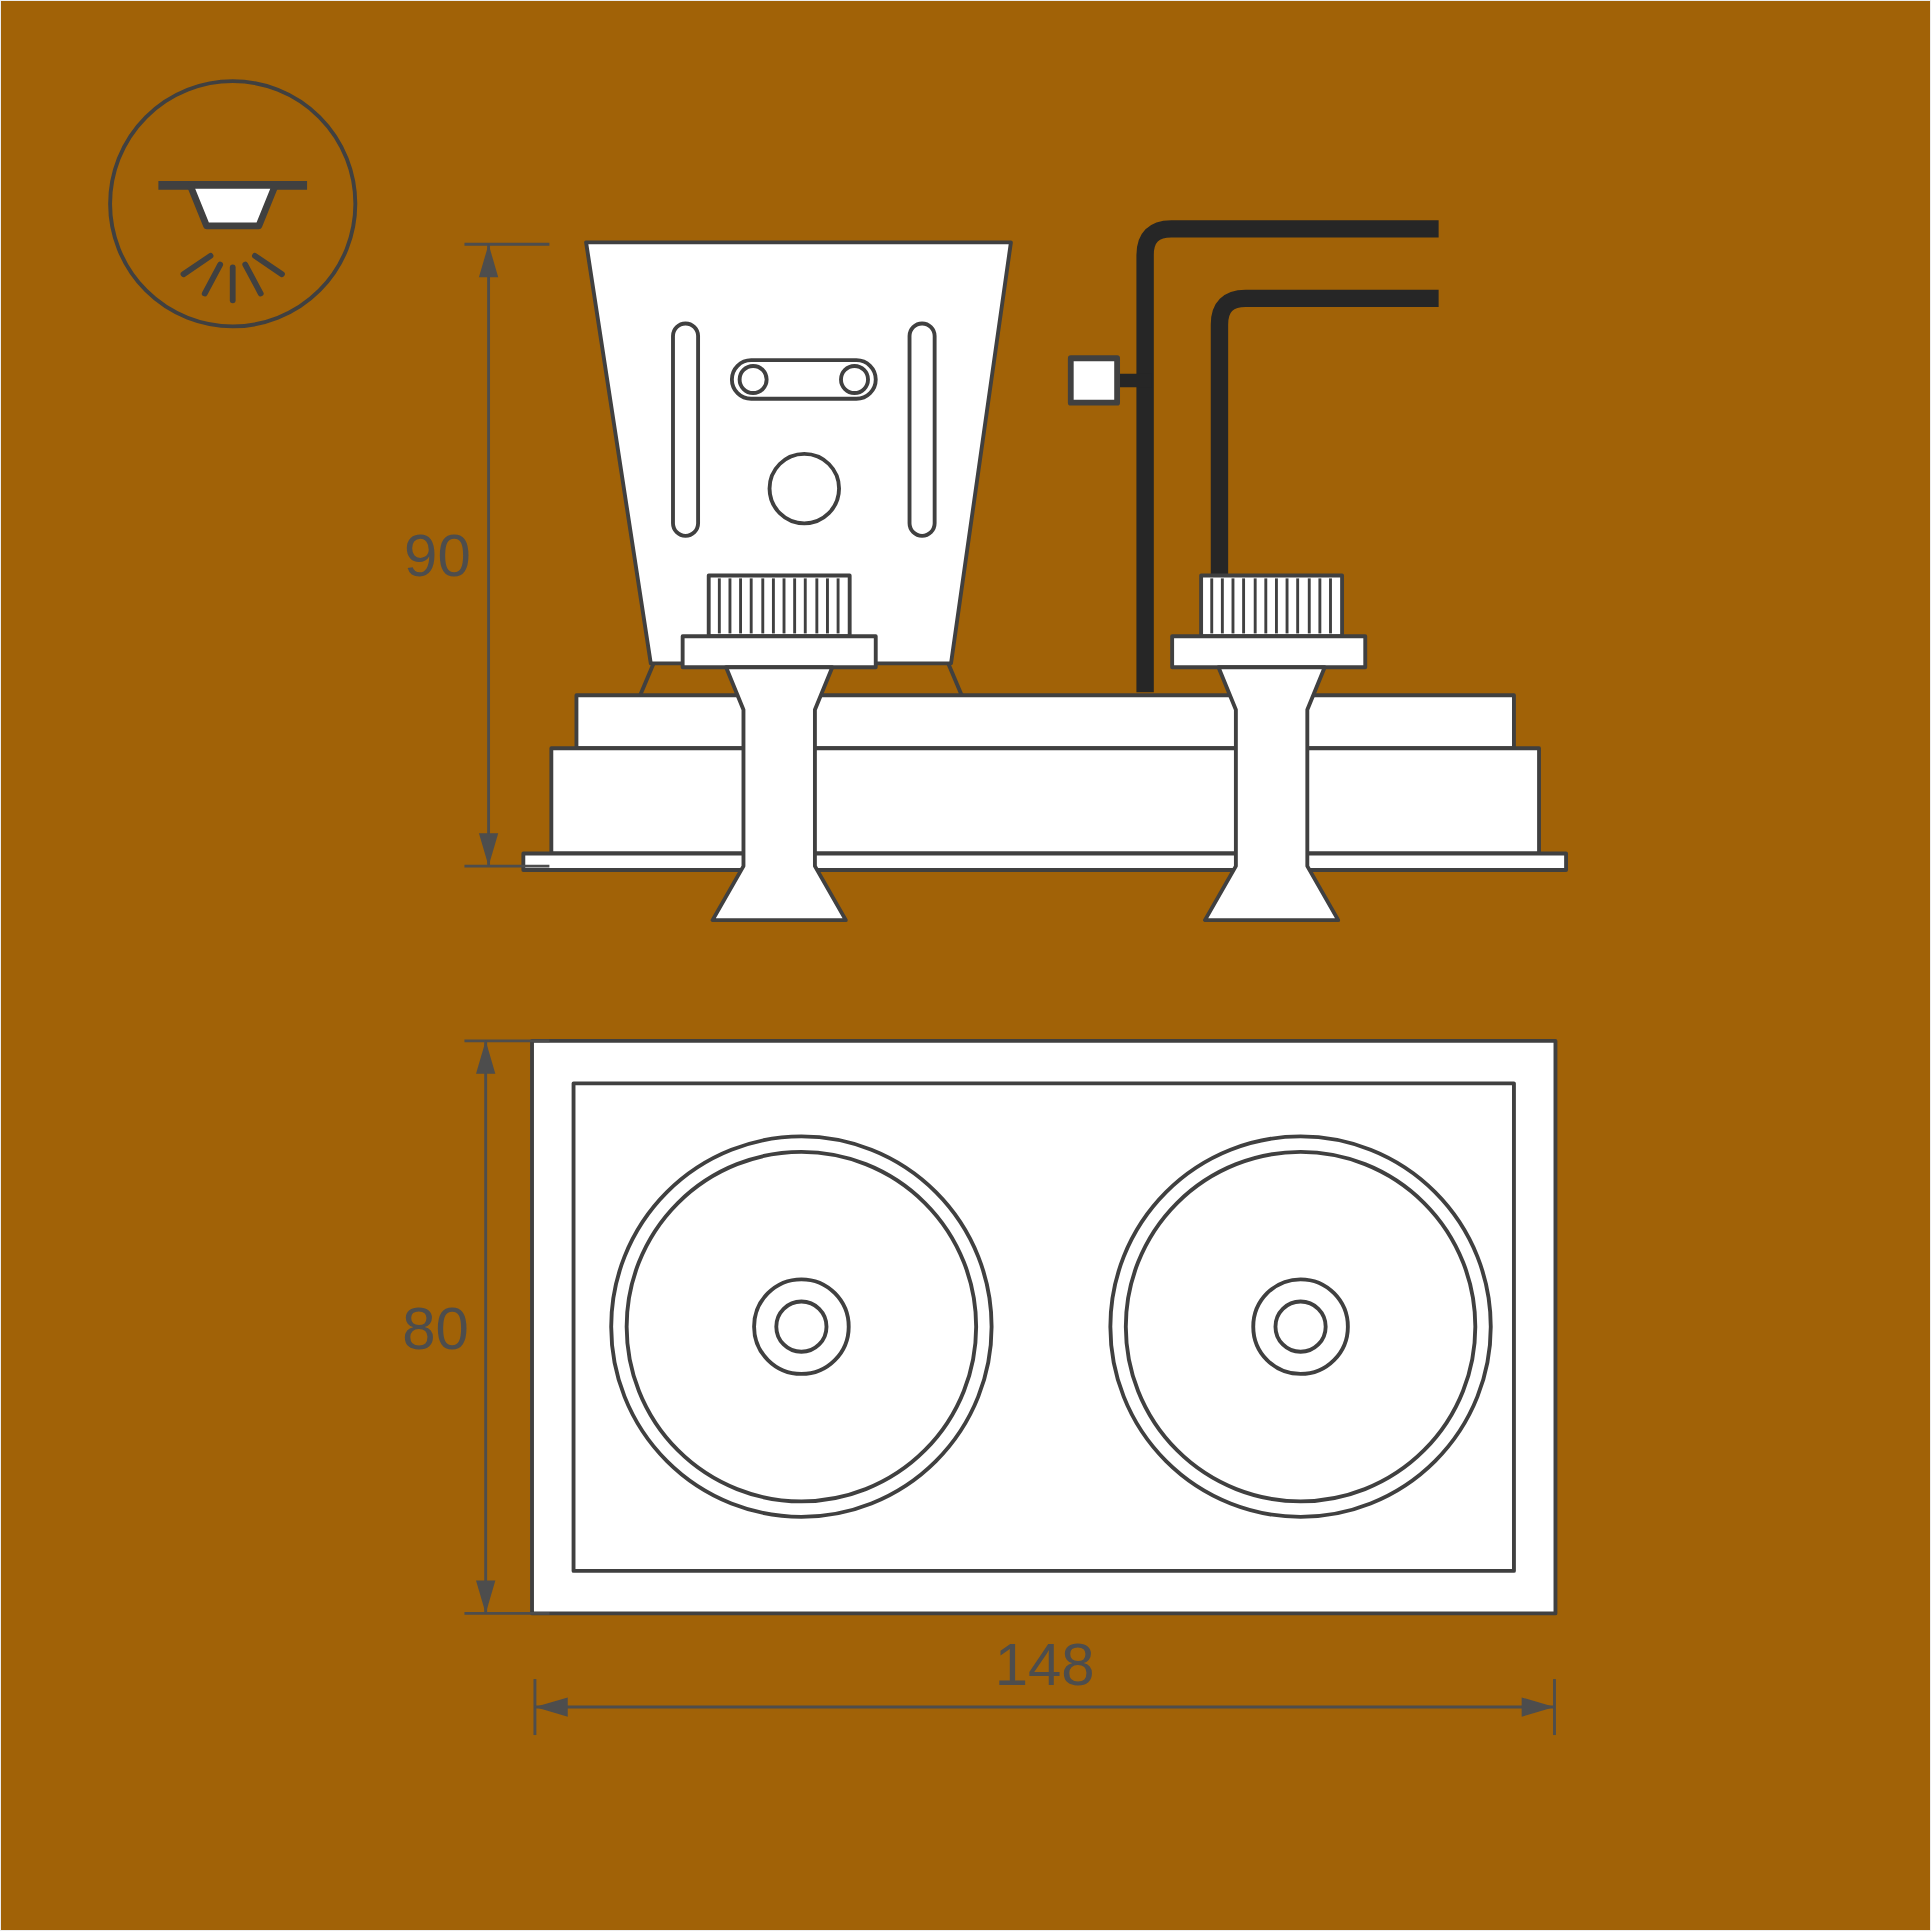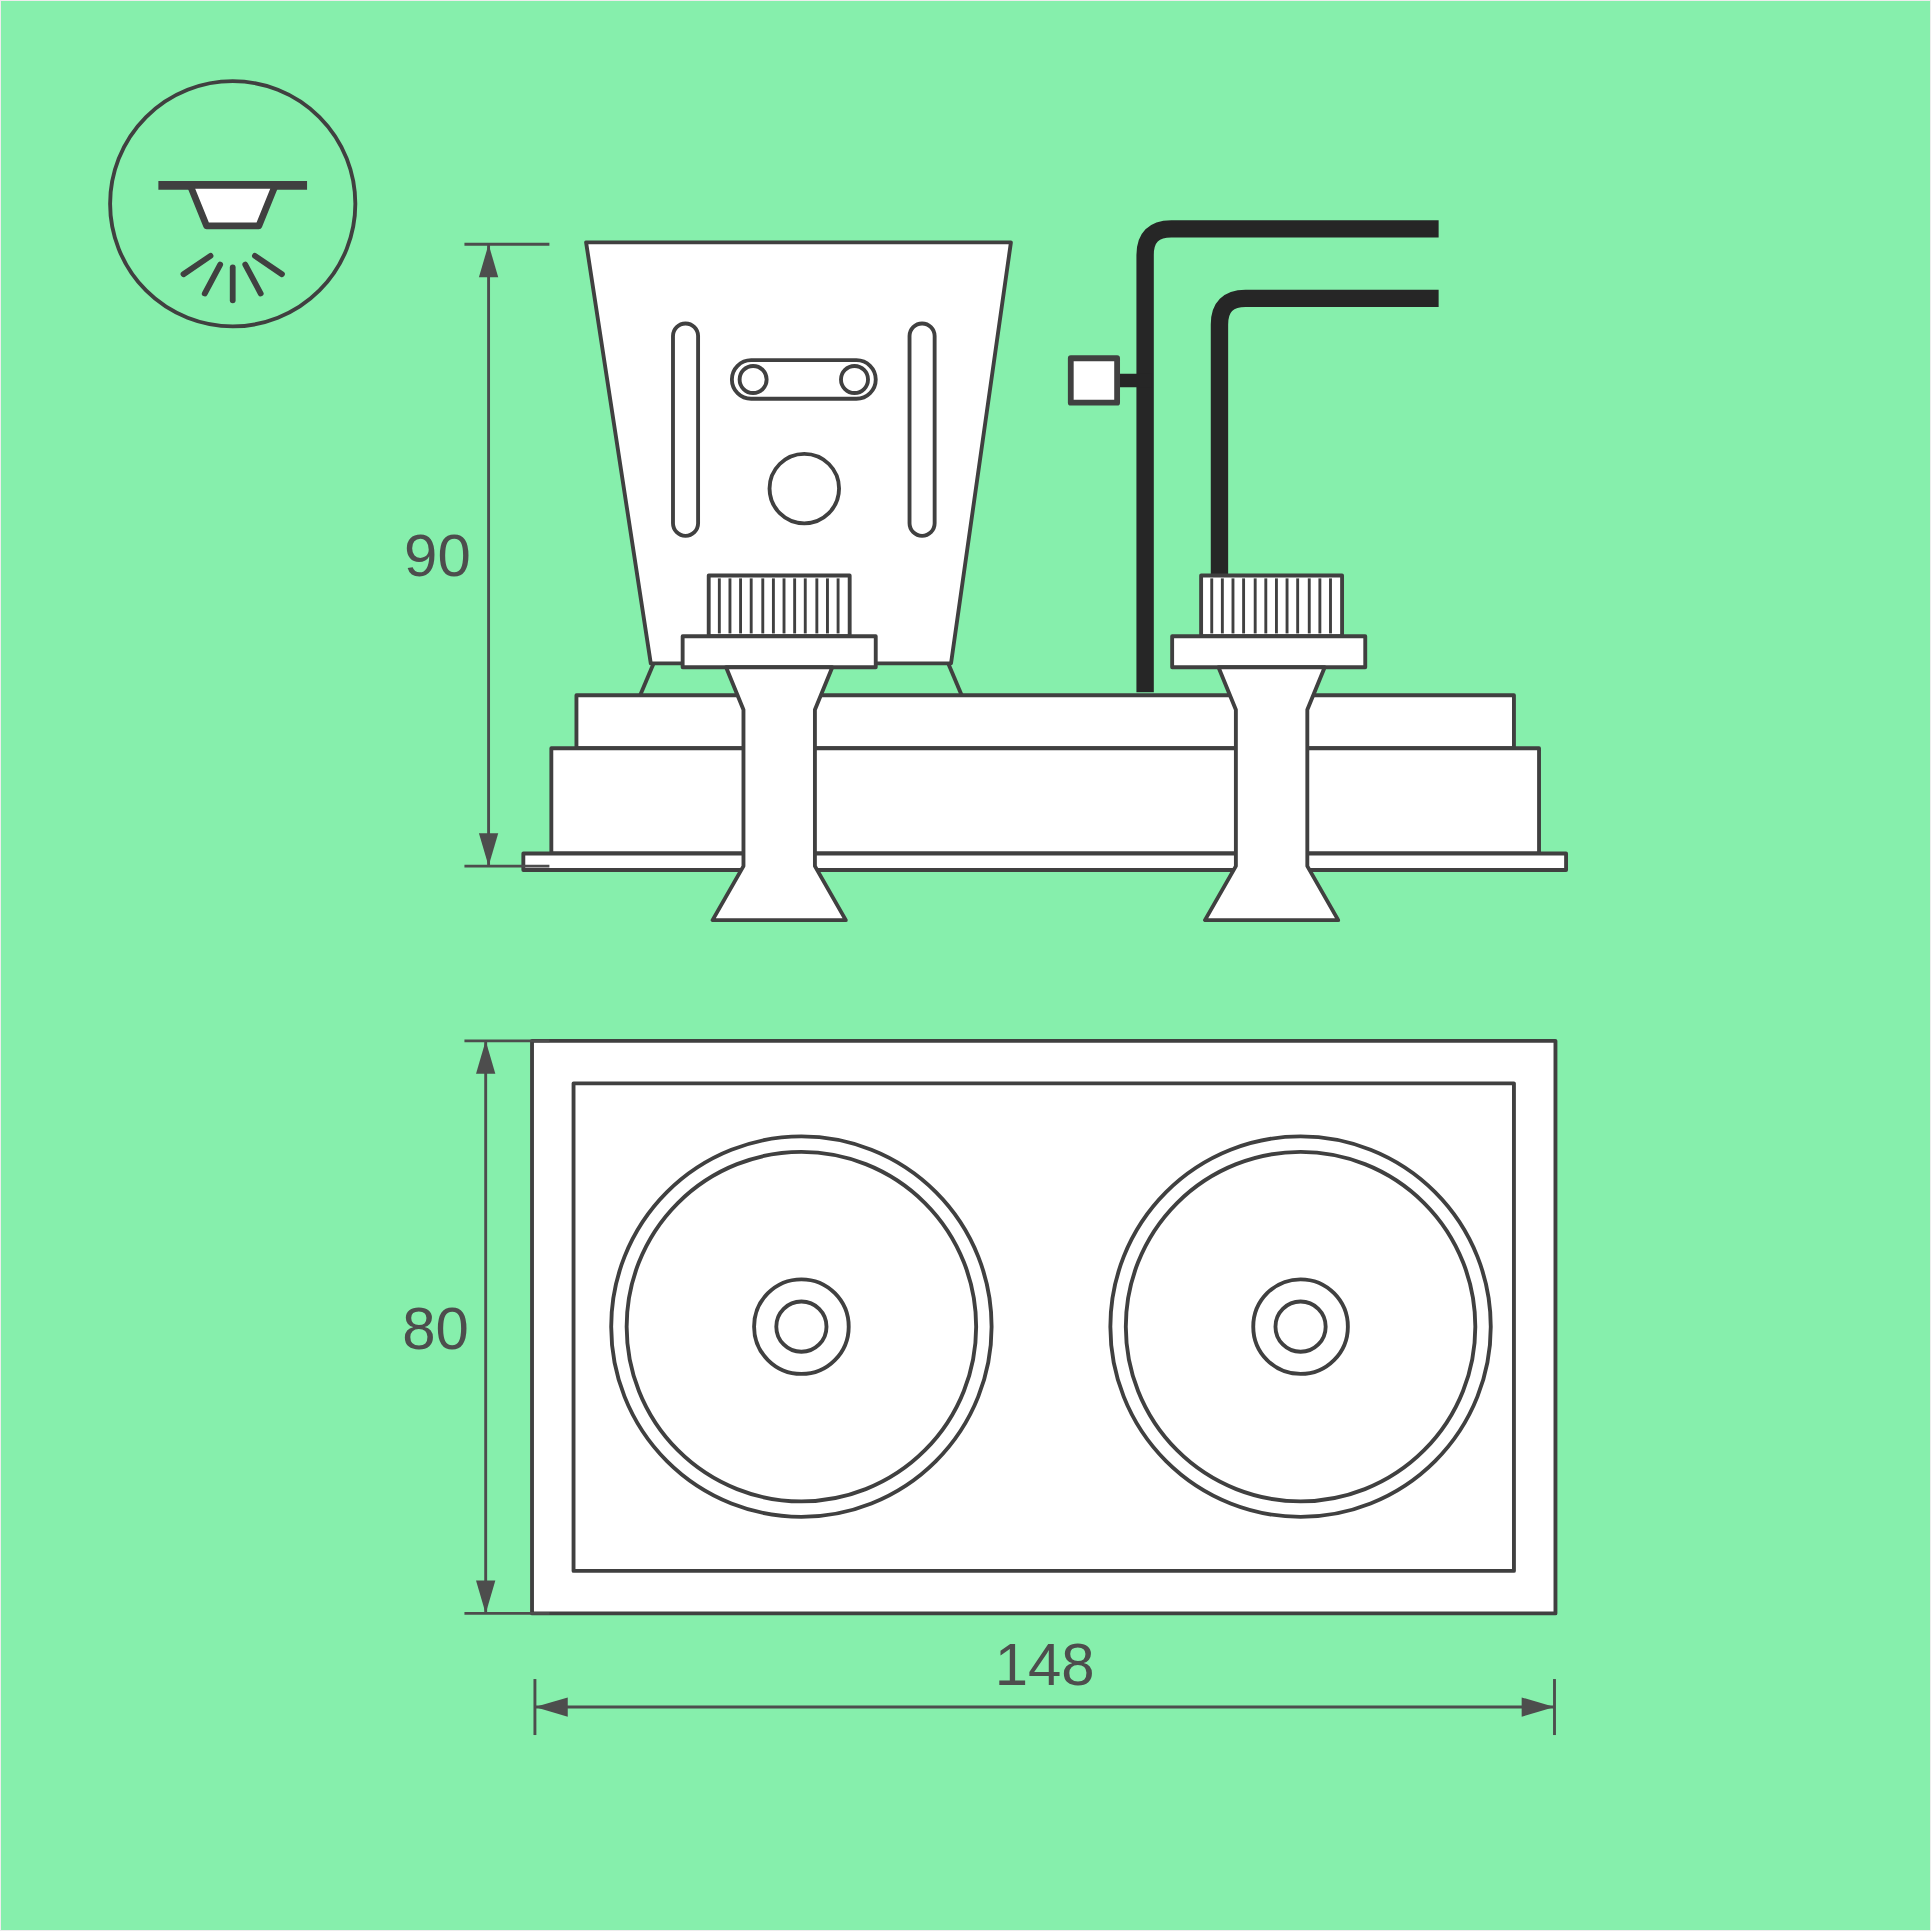--- a/index.html
+++ b/index.html
@@ -5,21 +5,21 @@
   :root {
     --line-color:#404040;
     --dim-color:#4d4d4d;
     --cable-color:#262626;
     --frame-color:#ededed;
   }
   html,body { margin:0; padding:0; background:#fff; }
   .canvas {
     position:relative;
     width:1931px; height:1931px;
-    background:#86efac;
+    background:#a16207;
     box-sizing:border-box;
     border:1.9px solid var(--frame-color);
     font-family:"Liberation Sans", sans-serif;
   }
   svg { display:block; }
   .ln  { fill:none; stroke:var(--line-color); stroke-width:4; stroke-linejoin:round; }
   .lnf { fill:#ffffff; stroke:var(--line-color); stroke-width:4; stroke-linejoin:round; }
   .fin line { stroke:var(--line-color); stroke-width:3; }
   .cable { fill:none; stroke:var(--cable-color); stroke-width:18; }
   .ray { stroke:var(--line-color); stroke-width:6; stroke-linecap:round; }

